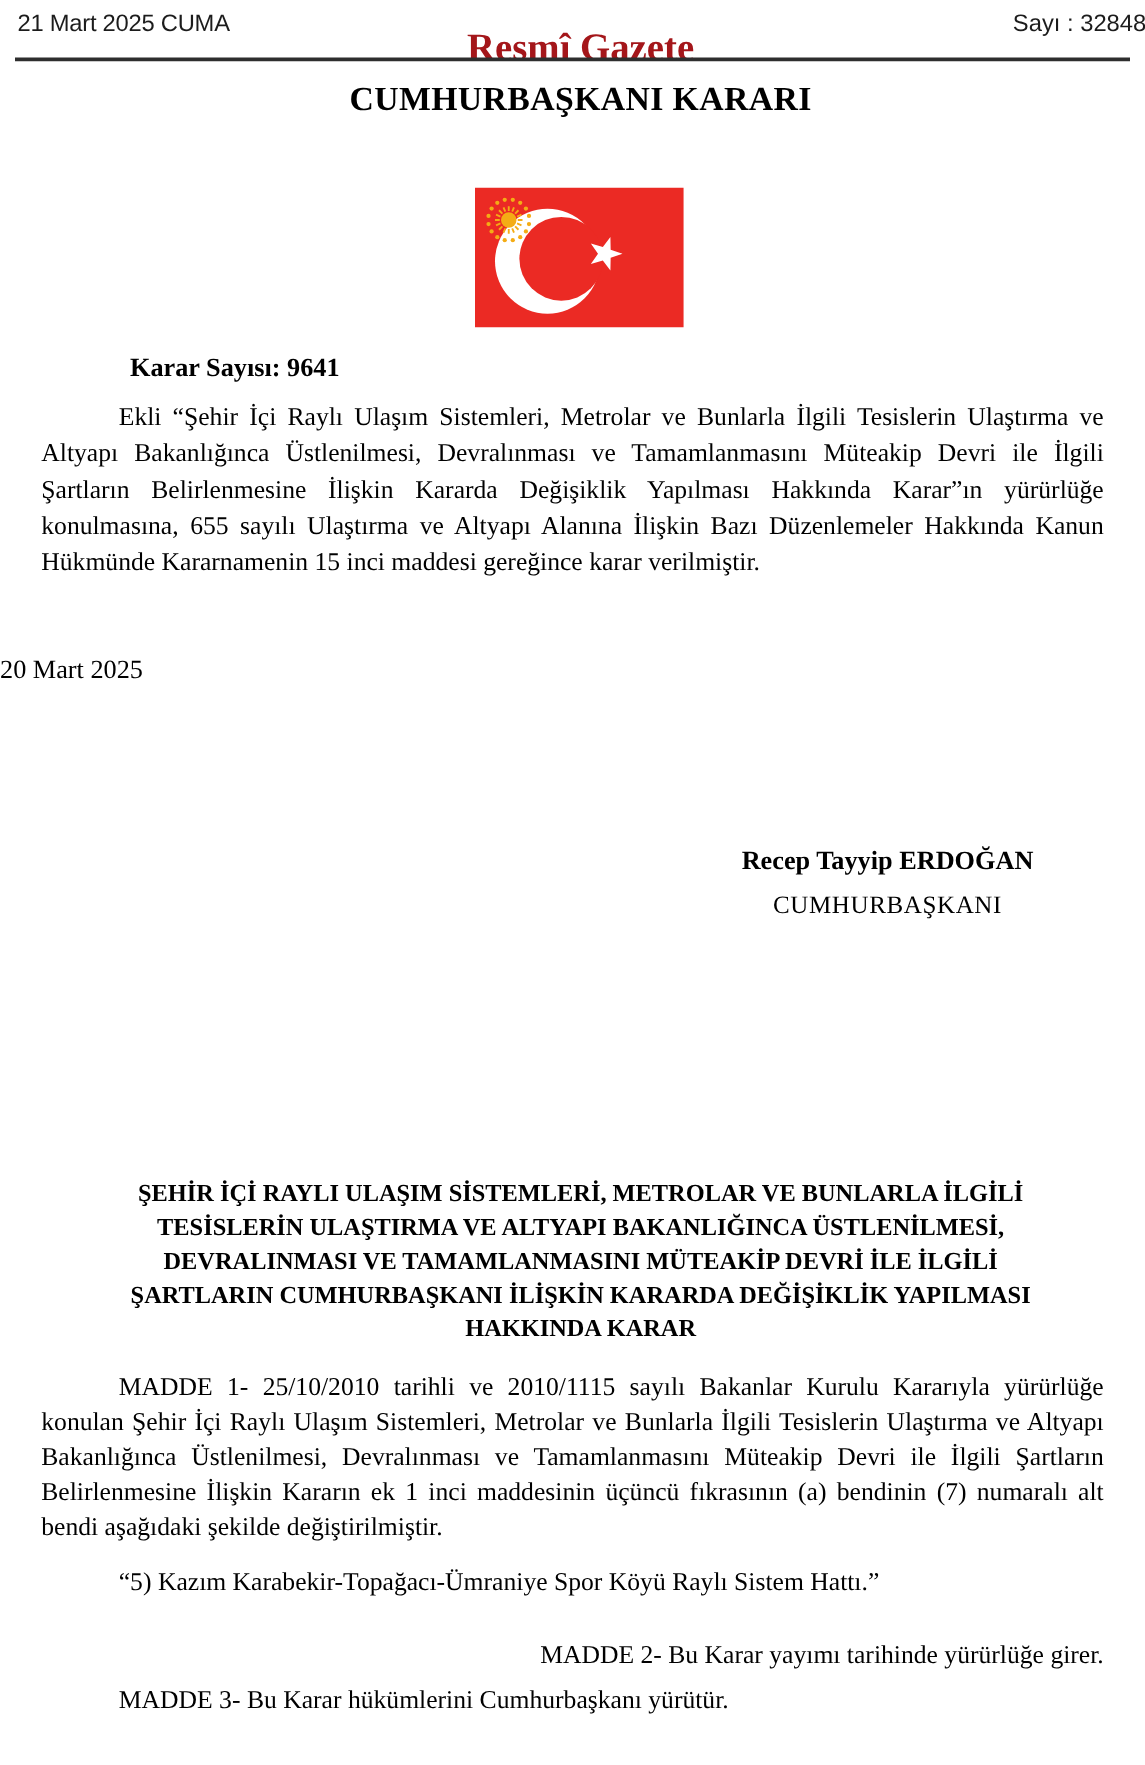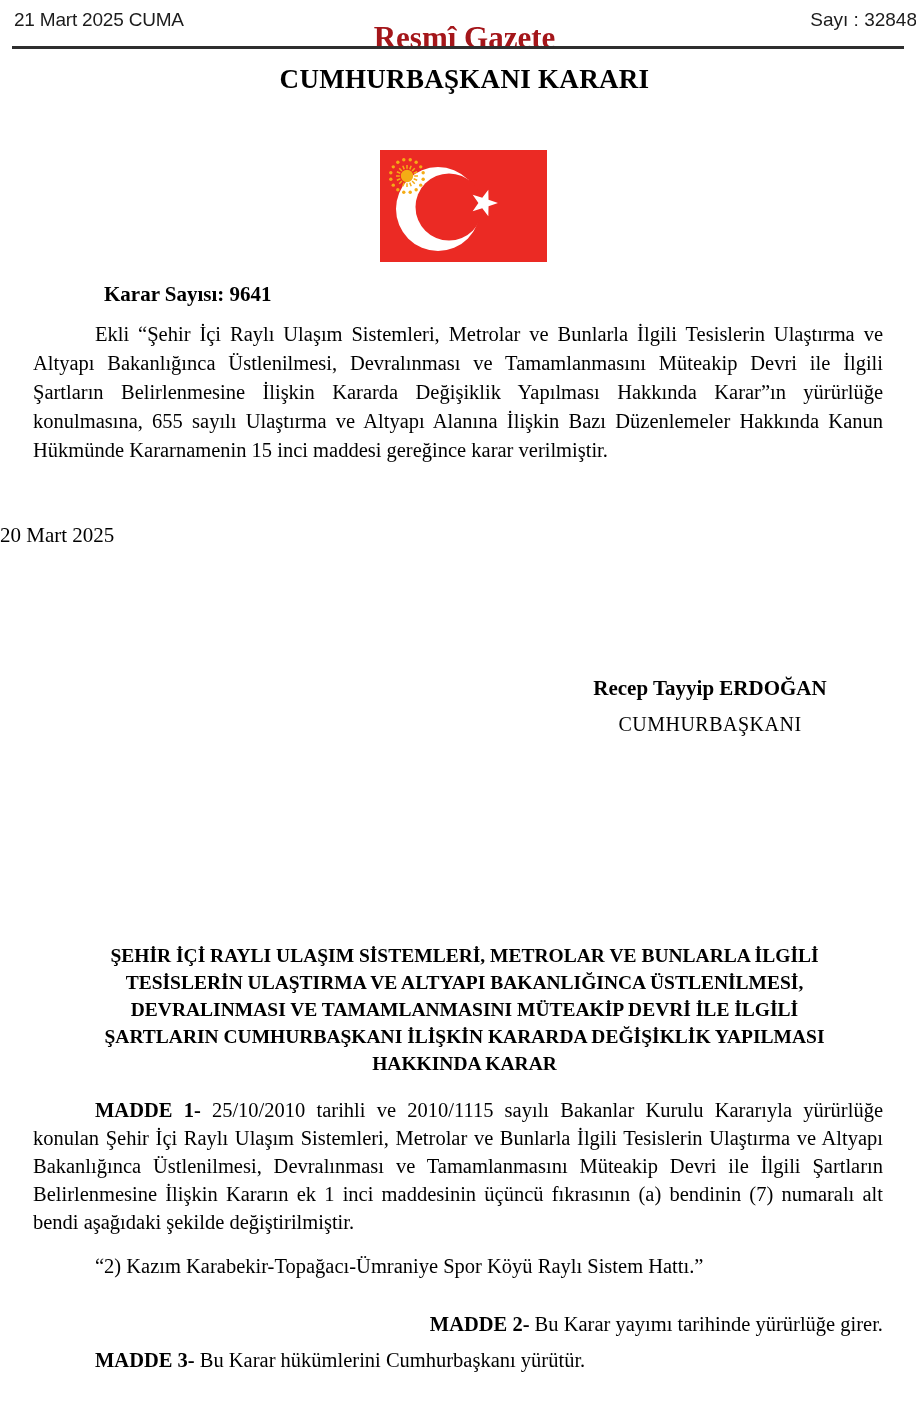--- a/index.html
+++ b/index.html
@@ -67,21 +67,21 @@
     position:absolute;left:0;right:0;top:942px;
     text-align:center;font-weight:bold;
     font-size:19.5px;line-height:27px;
   }
   .annex-title div{white-space:nowrap;}
   .article{
     position:absolute;left:33px;width:850px;
     font-size:20.5px;line-height:28px;
     text-align:justify;text-indent:62px;
   }
-  .article b{font-weight:bold;}
+  .article b{font-weight:normal;}
   .article-1{top:1096px;}
   .quoted-line{
     position:absolute;left:95px;top:1255px;
     font-size:20.5px;
   }
   .article-2{top:1310px;text-align:right;}
   .article-3{top:1346px;text-align:left;}
 </style>
 </head>
 <body>
@@ -153,21 +153,21 @@
     <div>TESİSLERİN ULAŞTIRMA VE ALTYAPI BAKANLIĞINCA ÜSTLENİLMESİ,</div>
     <div>DEVRALINMASI VE TAMAMLANMASINI MÜTEAKİP DEVRİ İLE İLGİLİ</div>
     <div>ŞARTLARIN CUMHURBAŞKANI İLİŞKİN KARARDA DEĞİŞİKLİK YAPILMASI</div>
     <div>HAKKINDA KARAR</div>
   </div>
 
   <div class="article article-1">
     <b>MADDE 1-</b><span> 25/10/2010 tarihli ve 2010/1115 sayılı Bakanlar Kurulu Kararıyla yürürlüğe konulan Şehir İçi Raylı Ulaşım Sistemleri, Metrolar ve Bunlarla İlgili Tesislerin Ulaştırma ve Altyapı Bakanlığınca Üstlenilmesi, Devralınması ve Tamamlanmasını Müteakip Devri ile İlgili Şartların Belirlenmesine İlişkin Kararın ek 1 inci maddesinin üçüncü fıkrasının (a) bendinin (7) numaralı alt bendi aşağıdaki şekilde değiştirilmiştir.</span>
   </div>
 
-  <div class="quoted-line">“2) Kazım Karabekir-Topağacı-Ümraniye Spor Köyü Raylı Sistem Hattı.”</div>
+  <div class="quoted-line">“5) Kazım Karabekir-Topağacı-Ümraniye Spor Köyü Raylı Sistem Hattı.”</div>
 
   <div class="article article-2">
     <b>MADDE 2-</b><span> Bu Karar yayımı tarihinde yürürlüğe girer.</span>
   </div>
 
   <div class="article article-3">
     <b>MADDE 3-</b><span> Bu Karar hükümlerini Cumhurbaşkanı yürütür.</span>
   </div>
 
 </div>

